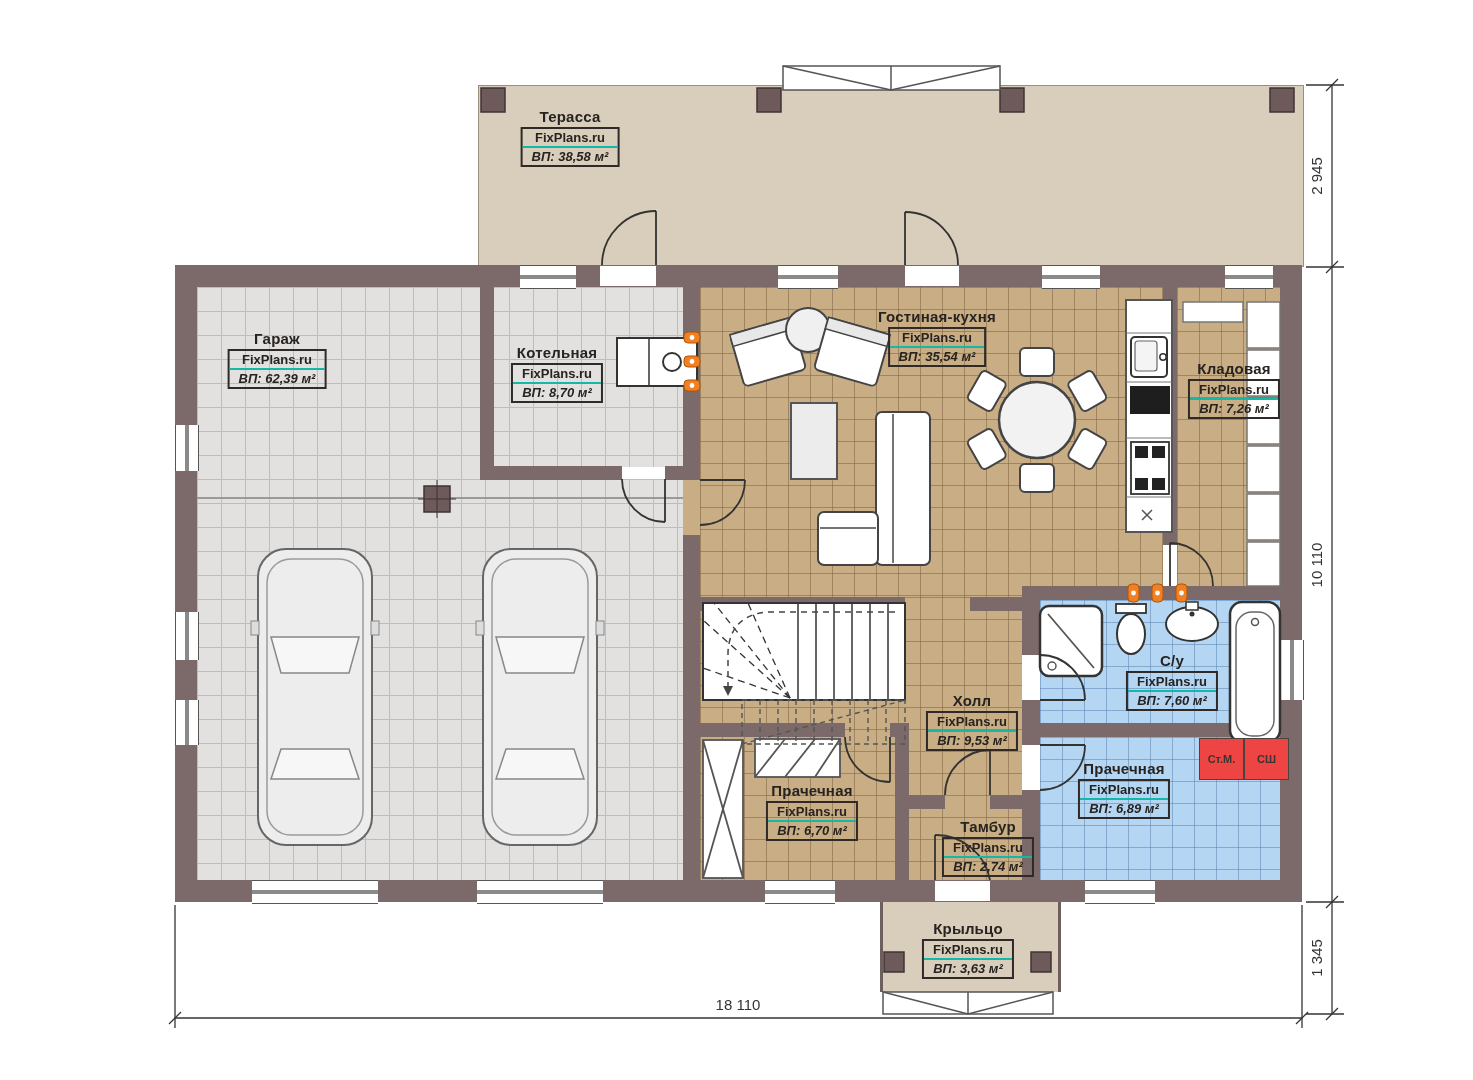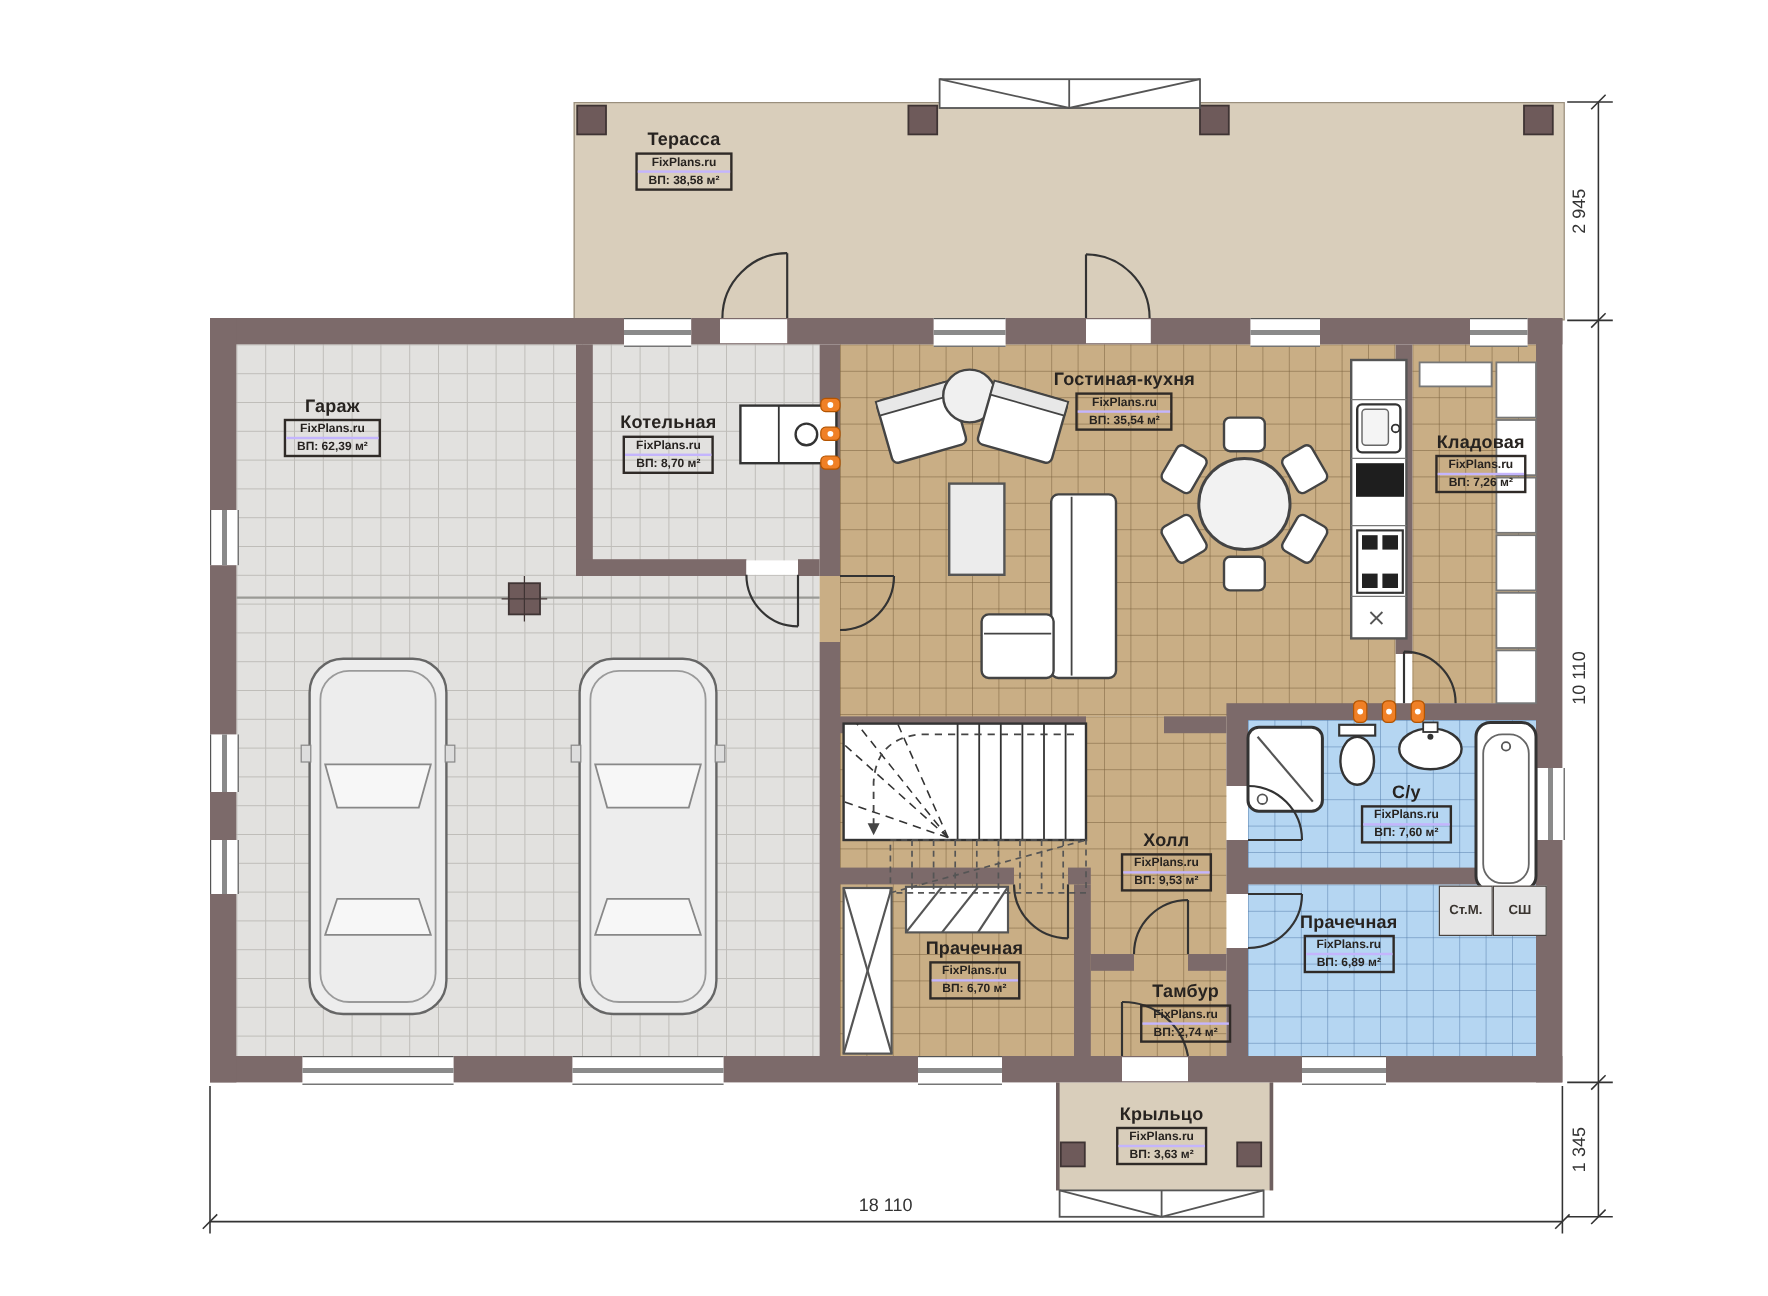--- a/index.html
+++ b/index.html
@@ -25,24 +25,24 @@
      border-top:1px solid #555;border-bottom:1px solid #555;}
   .win-v{position:absolute;background:
      linear-gradient(to right,transparent 42%,#8a8a8a 42%,#8a8a8a 58%,transparent 58%),#ffffff;
      border-left:1px solid #555;border-right:1px solid #555;}
   .gap{position:absolute;background:#ffffff;}
   .gap-tan{position:absolute;background:#c9ae85;}
   
   .room-label{position:absolute;transform:translateX(-50%);text-align:center;color:#272320;z-index:30;}
   .rl-title{font-size:15px;font-weight:bold;letter-spacing:.2px;margin-bottom:2px;white-space:nowrap;}
   .rl-box{display:inline-block;border:2px solid #2f2a27;background:rgba(255,255,255,0.0);}
-  .rl-row{font-size:10px;font-weight:600;padding:1px 9px;white-space:nowrap;}
-  .rl-row + .rl-row{border-top:2px solid #c4b5fd;}
-  
-  .appliance{position:absolute;background:#e5e5e5;border:1.5px solid #4a4440;display:flex;align-items:center;justify-content:center;
+  .rl-row{font-size:13px;font-weight:600;padding:1px 9px;white-space:nowrap;}
+  .rl-row + .rl-row{border-top:2px solid #14b8a6;font-style:italic;}
+  
+  .appliance{position:absolute;background:#ef4444;border:1.5px solid #4a4440;display:flex;align-items:center;justify-content:center;
      font-size:11px;font-weight:600;color:#3a3530;z-index:25;}
   
   .dim{position:absolute;font-size:15px;color:#333;white-space:nowrap;z-index:30;}
   .dim-v{transform:translate(-50%,-50%) rotate(-90deg);}
   .dim-h{transform:translateX(-50%);}
   svg{position:absolute;left:0;top:0;z-index:20;}
 </style>
 </head>
 <body>
 

